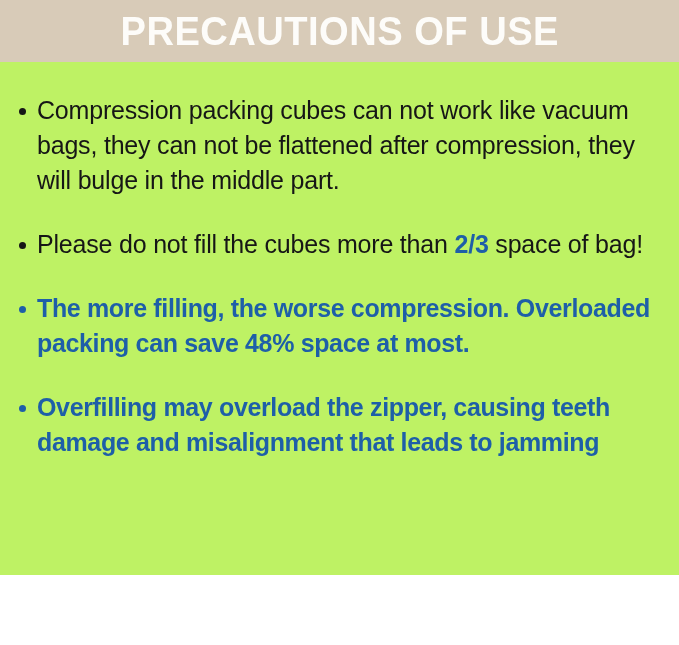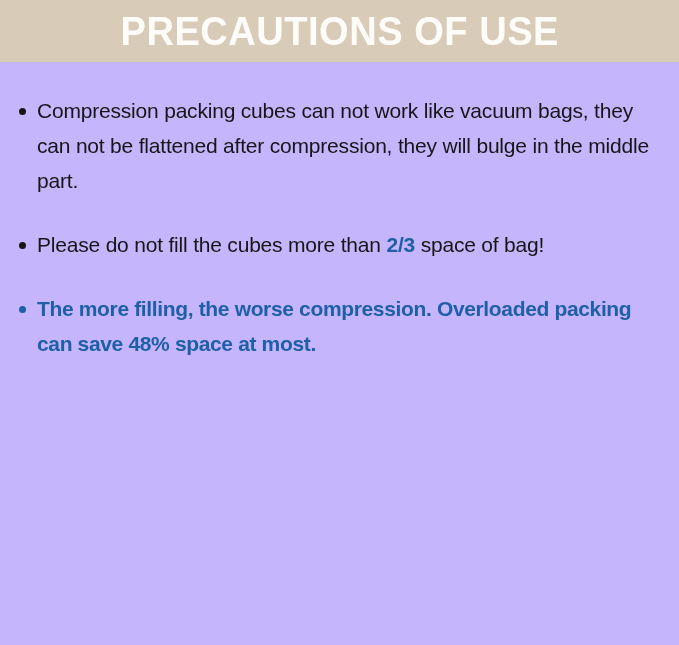--- a/index.html
+++ b/index.html
@@ -9,22 +9,22 @@
   }
   body {
     width: 679px;
     height: 645px;
     font-family: "Liberation Sans", sans-serif;
     overflow: hidden;
   }
   .page {
     position: relative;
     width: 679px;
-    height: 645px;
-    background: #c4b5fd;
+    height: 575px;
+    background: #bef264;
   }
   .header-band {
     position: absolute;
     top: 0;
     left: 0;
     width: 679px;
     height: 62px;
     background: #d8cbb8;
     display: flex;
     align-items: center;
@@ -73,21 +73,21 @@
   .bullet-marker span.dot {
     display: inline-block;
     width: 7px;
     height: 7px;
     border-radius: 50%;
     background: currentColor;
     vertical-align: 4px;
   }
   .bullet-text {
     flex: 1 1 auto;
-    font-size: 21px;
+    font-size: 25px;
     line-height: 35px;
     color: #161616;
     letter-spacing: -0.2px;
     padding-right: 8px;
   }
   .bullet.blue .bullet-text {
     color: #1e5fa8;
     font-weight: bold;
     letter-spacing: -0.35px;
   }
@@ -116,15 +116,19 @@
     <div class="bullet">
       <div class="bullet-marker"><span class="dot"></span></div>
       <div class="bullet-text"><span>Please do not fill the cubes more than </span><span class="hl">2/3</span><span> space of bag!</span></div>
     </div>
 
     <div class="bullet blue">
       <div class="bullet-marker"><span class="dot"></span></div>
       <div class="bullet-text"><span>The more filling, the worse compression. Overloaded packing can save 48% space at most.</span></div>
     </div>
 
+    <div class="bullet blue">
+      <div class="bullet-marker"><span class="dot"></span></div>
+      <div class="bullet-text"><span>Overfilling may overload the zipper, causing teeth damage and misalignment that leads to jamming</span></div>
+    </div>
 
   </div>
 </div>
 
 </body></html>

